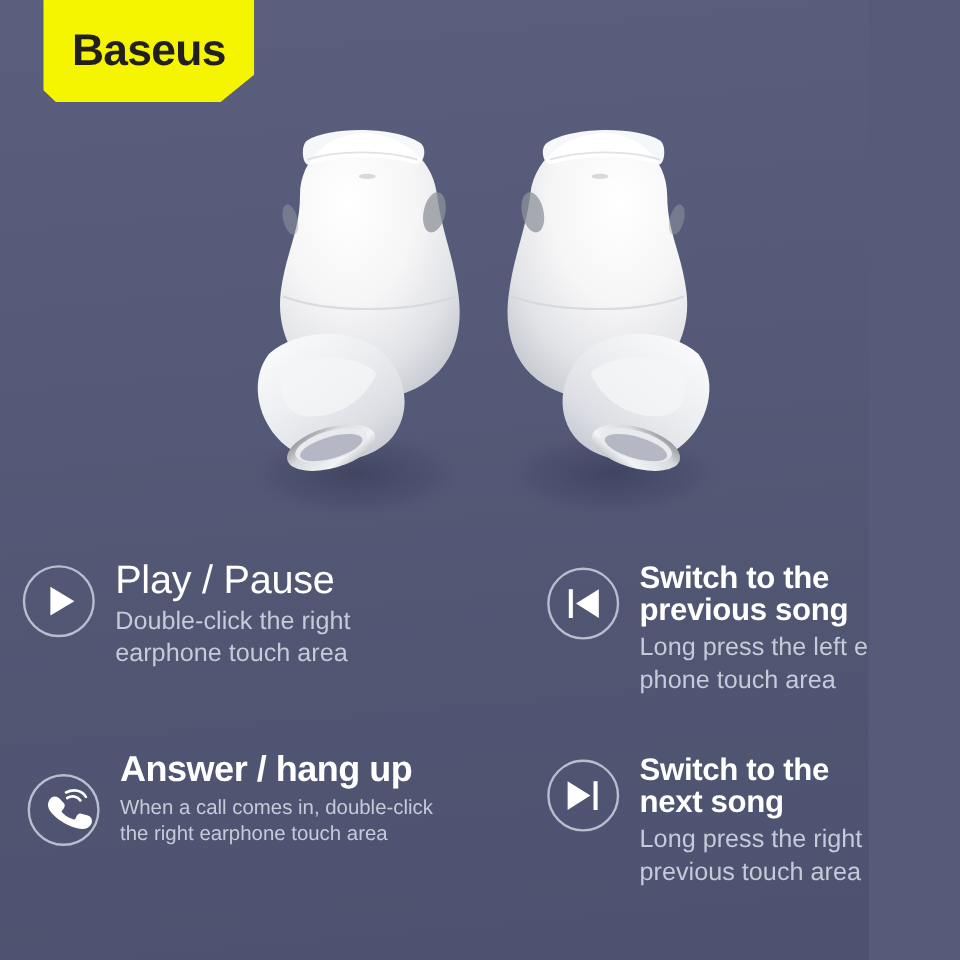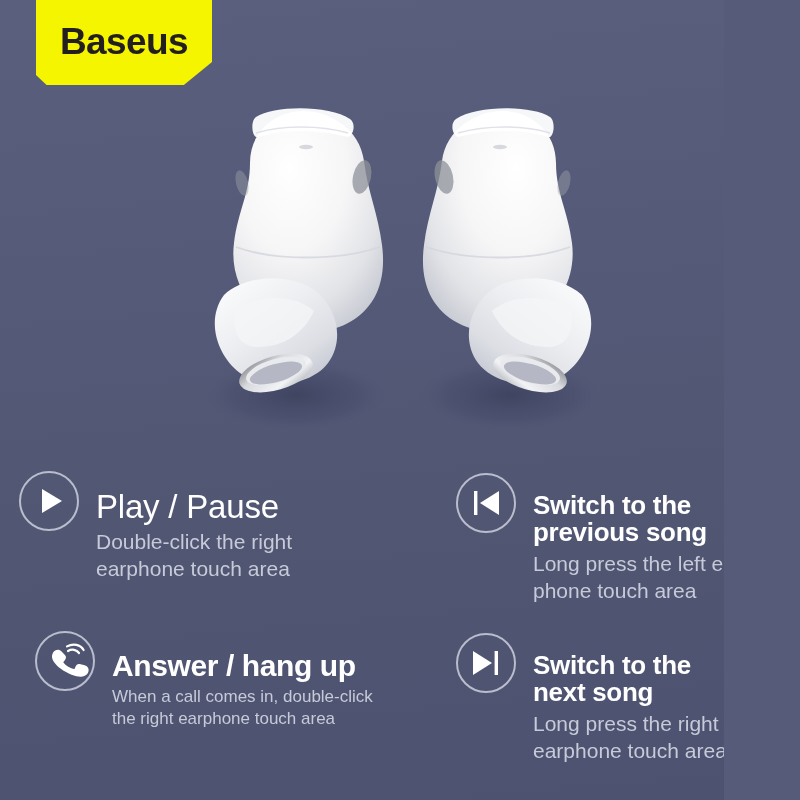--- a/index.html
+++ b/index.html
@@ -39,29 +39,29 @@
   .earbud.left{left:178px;top:0;}
   .earbud.right{left:398px;top:0;}
 
   
   .features{
     position:absolute;left:0;top:458px;width:800px;height:342px;
   }
   .feature{position:absolute;display:flex;}
   .f-pp   {left:18px; top:8px;  width:400px;}
   .f-prev {left:455px;top:10px; width:340px;}
-  .f-ans  {left:34px; top:168px;width:440px;}
+  .f-ans  {left:22px; top:168px;width:440px;align-items:flex-end;}
   .f-next {left:455px;top:170px;width:340px;}
 
   .icon-wrap{
     flex:0 0 auto;width:62px;height:62px;margin-right:16px;margin-top:4px;
   }
   .icon-wrap svg{display:block;width:62px;height:62px;}
 
-  .f-body{flex:1 1 auto;min-width:0;margin-top:24px;}
+  .f-body{flex:1 1 auto;min-width:0;}
 
   .f-title{
     color:#ffffff;
     line-height:1.04;
     margin:0 0 5px 0;
     white-space:pre-line;
   }
   .f-title.light{font-weight:300;font-size:33px;letter-spacing:-0.2px;}
   .f-title.semi {font-weight:600;font-size:26px;letter-spacing:-0.3px;}
   .f-title.semi2{font-weight:700;font-size:30px;letter-spacing:-0.4px;}
@@ -221,18 +221,18 @@
         <svg viewBox="0 0 62 62">
           <circle cx="31" cy="31" r="29" fill="none" stroke="#b9bdcd" stroke-width="2"></circle>
           <path d="M18 19 L18 43 L37 31 Z" fill="#ffffff"></path>
           <rect x="39.6" y="19" width="3.4" height="24" fill="#ffffff"></rect>
         </svg>
       </div>
       <div class="f-body">
         <div class="f-title semi">Switch to the
 next song</div>
         <div class="f-desc">Long press the right
-earphone touch area</div>
+previous touch area</div>
       </div>
     </div>
 
   </div>
 </div>
 
 </body></html>

